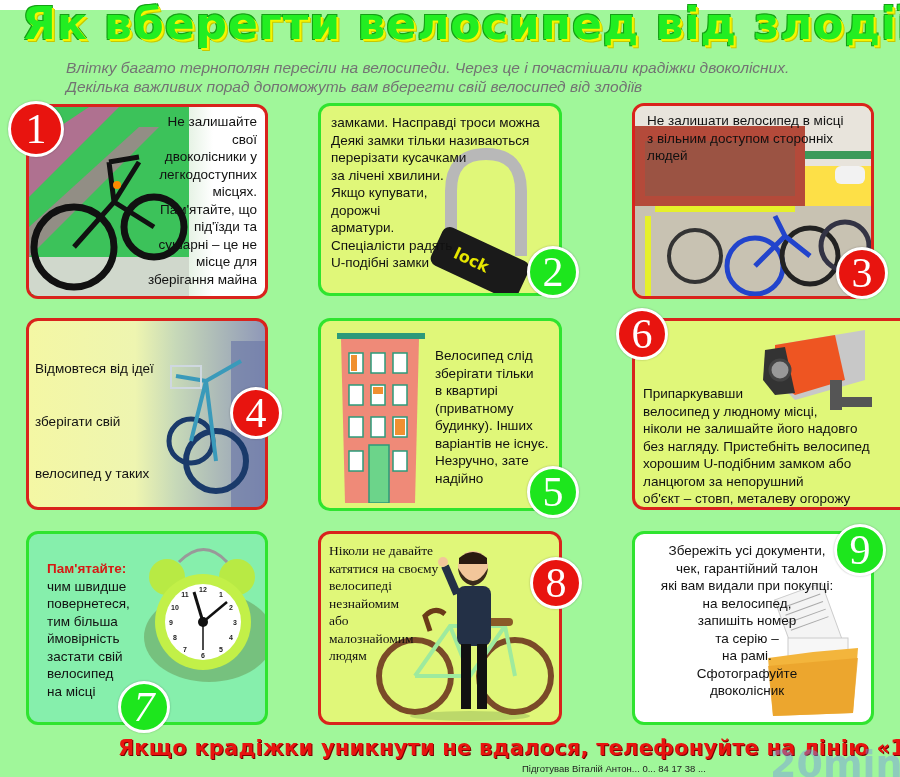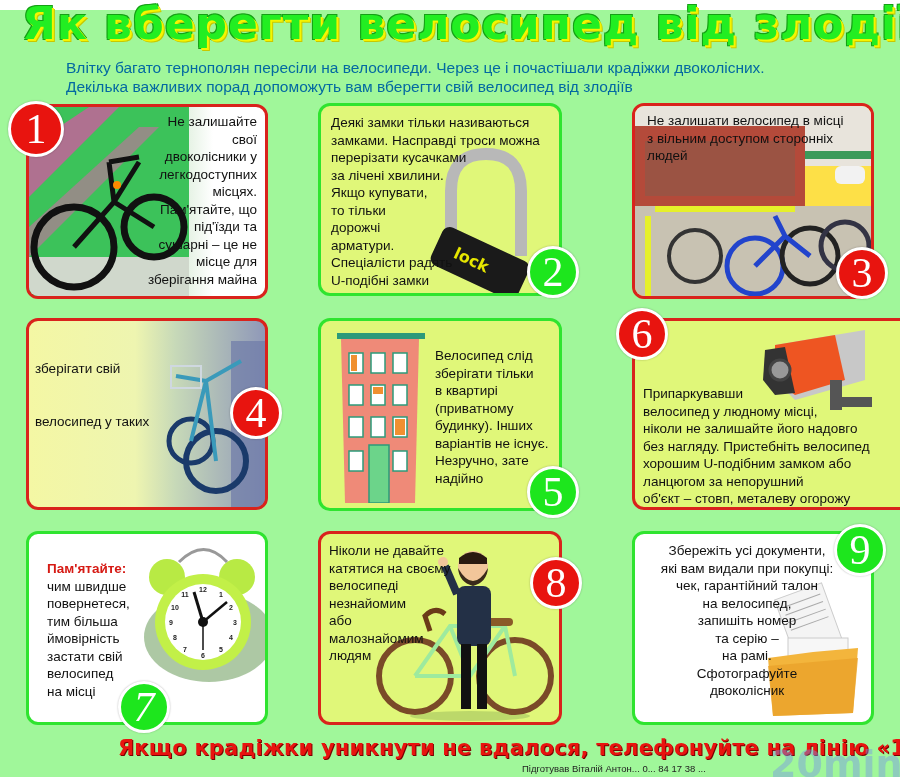--- a/index.html
+++ b/index.html
@@ -14,21 +14,21 @@
   .title {
     position: absolute; left: 22px; top: -2px;
     font-family: "DejaVu Sans", sans-serif;
     font-weight: bold; font-size: 44px; letter-spacing: 1px;
     color: #22ee22;
     text-shadow: 2px 2px 0 #f5f500, 3px 3px 0 #c8c800, -1px -1px 0 #15a015, 1px -1px 0 #15a015, -1px 1px 0 #15a015;
     white-space: nowrap;
   }
   .intro {
     position: absolute; left: 66px; top: 58px; width: 830px;
-    font-size: 15.5px; line-height: 19px; color: #0369a1;
+    font-style: italic; font-size: 15.5px; line-height: 19px; color: #737373;
   }
   .card {
     position: absolute; border-radius: 12px; border: 3px solid #d9231c;
     overflow: hidden;
   }
   .card.green-border { border-color: #2fe42f; }
   .card .txt {
     position: absolute; font-size: 13.5px; line-height: 17.5px; color: #111; z-index: 2;
     font-family: "Liberation Sans", sans-serif;
   }
@@ -95,26 +95,25 @@
 
 <div class="card green-border" style="left:318px;top:103px;width:244px;height:193px;background:#e0f779;">
   <svg class="photo" width="120" height="150" viewBox="0 0 120 150" style="left:100px;top:40px;">
     <path d="M30 110 L30 45 Q30 8 65 8 Q100 8 100 45 L100 110" fill="none" stroke="#b8b8b8" stroke-width="12"></path>
     <g transform="rotate(25 55 120)">
       <rect x="10" y="95" width="95" height="42" rx="8" fill="#1a1a1a"></rect>
       <text x="30" y="122" font-family="DejaVu Sans, sans-serif" font-weight="bold" font-size="16" fill="#e6e600">lock</text>
     </g>
   </svg>
   <div class="txt" style="left:10px;top:8px;width:230px;">
+    <div>замками. Насправді троси можна</div>
     <div>Деякі замки тільки називаються</div>
-    <div>замками. Насправді троси можна</div>
     <div>перерізати кусачками</div>
     <div>за лічені хвилини.</div>
     <div>Якщо купувати,</div>
-    <div>то тільки</div>
     <div>дорожчі</div>
     <div>арматури.</div>
     <div>Спеціалісти радять</div>
     <div>U-подібні замки</div>
   </div>
 </div>
 <div class="badge green" style="left:527px;top:246px;">2</div>
 
 <div class="card" style="left:632px;top:103px;width:242px;height:196px;background:#fde047;">
   <svg class="photo" width="242" height="196" viewBox="0 0 242 196" style="left:0;top:0;">
@@ -141,20 +140,21 @@
 
 <div class="card" style="left:26px;top:318px;width:242px;height:192px;background:linear-gradient(90deg,#f4f7a4 0%,#eef5b0 45%,#c7d9b8 62%,#8f98b8 100%);">
   <svg class="photo" width="110" height="190" viewBox="0 0 110 190" style="left:132px;top:0;">
     <rect x="70" y="20" width="40" height="170" fill="#6d7aa8" opacity="0.7"></rect>
     <circle cx="55" cy="140" r="30" fill="none" stroke="#1a3a6a" stroke-width="6"></circle>
     <circle cx="30" cy="120" r="22" fill="none" stroke="#1a3a6a" stroke-width="5"></circle>
     <path d="M55 140 L45 60 M45 60 L15 55 M45 60 L80 40 M30 120 L45 60" stroke="#3a9aba" stroke-width="4" fill="none"></path>
     <rect x="10" y="45" width="30" height="22" fill="none" stroke="#cfd8e0" stroke-width="2"></rect>
   </svg>
   <div class="txt" style="left:6px;top:4px;width:160px;white-space:pre;">
+    <div>Відмовтеся від ідеї</div>
     <div>зберігати свій</div>
     <div>велосипед у таких</div>
     
     
     
     
     
     
     
   </div>
@@ -210,21 +210,21 @@
     <div>велосипед у людному місці,</div>
     <div>ніколи не залишайте його надовго</div>
     <div>без нагляду. Пристебніть велосипед</div>
     <div>хорошим U-подібним замком або</div>
     <div>ланцюгом за непорушний</div>
     <div>об'єкт – стовп, металеву огорожу</div>
   </div>
 </div>
 <div class="badge red" style="left:616px;top:308px;">6</div>
 
-<div class="card green-border" style="left:26px;top:531px;width:242px;height:194px;background:#ffffff;">
+<div class="card green-border" style="left:26px;top:531px;width:242px;height:194px;background:#86efac;">
   <svg class="photo" width="130" height="140" viewBox="0 0 130 140" style="left:110px;top:8px;">
     <ellipse cx="70" cy="95" rx="65" ry="45" fill="#6a9a5a" opacity="0.55"></ellipse>
     <circle cx="28" cy="35" r="18" fill="#b8ea44"></circle>
     <circle cx="98" cy="35" r="18" fill="#b8ea44"></circle>
     <path d="M40 20 Q65 -5 88 20" stroke="#999" stroke-width="3" fill="none"></path>
     <circle cx="64" cy="80" r="48" fill="#c2f048"></circle>
     <circle cx="64" cy="80" r="38" fill="#ffffff"></circle>
     <line x1="64" y1="80" x2="55" y2="50" stroke="#111" stroke-width="3"></line>
     <line x1="64" y1="80" x2="88" y2="60" stroke="#111" stroke-width="2.5"></line>
     <line x1="64" y1="80" x2="64" y2="108" stroke="#111" stroke-width="1.5"></line>
@@ -267,21 +267,21 @@
     <rect x="112" y="72" width="26" height="8" rx="4" fill="#8a5a28"></rect>
     <circle cx="98" cy="20" r="15" fill="#f2c69a"></circle>
     <path d="M83 22 Q98 48 113 22 Q112 36 98 40 Q84 36 83 22Z" fill="#3a2a1a"></path>
     <path d="M84 12 Q98 0 112 12 L112 18 L84 18Z" fill="#2a1a10"></path>
     <rect x="82" y="40" width="34" height="60" rx="8" fill="#233046"></rect>
     <rect x="86" y="98" width="10" height="65" fill="#111"></rect>
     <rect x="102" y="98" width="10" height="65" fill="#111"></rect>
     <path d="M82 48 L70 20" stroke="#233046" stroke-width="8"></path>
     <circle cx="68" cy="16" r="5" fill="#f2c69a"></circle>
   </svg>
-  <div class="txt" style="left:8px;top:8px;width:150px;">
+  <div class="txt" style="left:8px;top:8px;width:150px;font-family:Liberation Serif, serif;">
     <div>Ніколи не давайте</div>
     <div>катятися на своєму</div>
     <div>велосипеді</div>
     <div>незнайомим</div>
     <div>або</div>
     <div>малознайомим</div>
     <div>людям</div>
   </div>
 </div>
 <div class="badge red" style="left:530px;top:557px;">8</div>
@@ -296,22 +296,22 @@
           <line x1="35" y1="36" x2="75" y2="36"></line>
           <line x1="35" y1="44" x2="75" y2="44"></line>
         </g>
     </g>
     <rect x="35" y="60" width="60" height="60" fill="#f7f7f7" stroke="#ccc"></rect>
     <polygon points="15,80 60,74 105,70 100,135 20,138" fill="#f3b53c"></polygon>
     <polygon points="15,88 105,80 100,135 20,138" fill="#eaa22a" opacity="0.8"></polygon>
   </svg>
   <div class="txt" style="left:12px;top:8px;width:200px;">
     <div>Збережіть усі документи,</div>
+    <div>чек, гарантійний талон</div>
     <div>які вам видали при покупці:</div>
-    <div>чек, гарантійний талон</div>
     <div>на велосипед,</div>
     <div>запишіть номер</div>
     <div>та серію –</div>
     <div>на рамі.</div>
     <div>Сфотографуйте</div>
     <div>двоколісник</div>
   </div>
 </div>
 <div class="badge green" style="left:834px;top:524px;">9</div>
 

